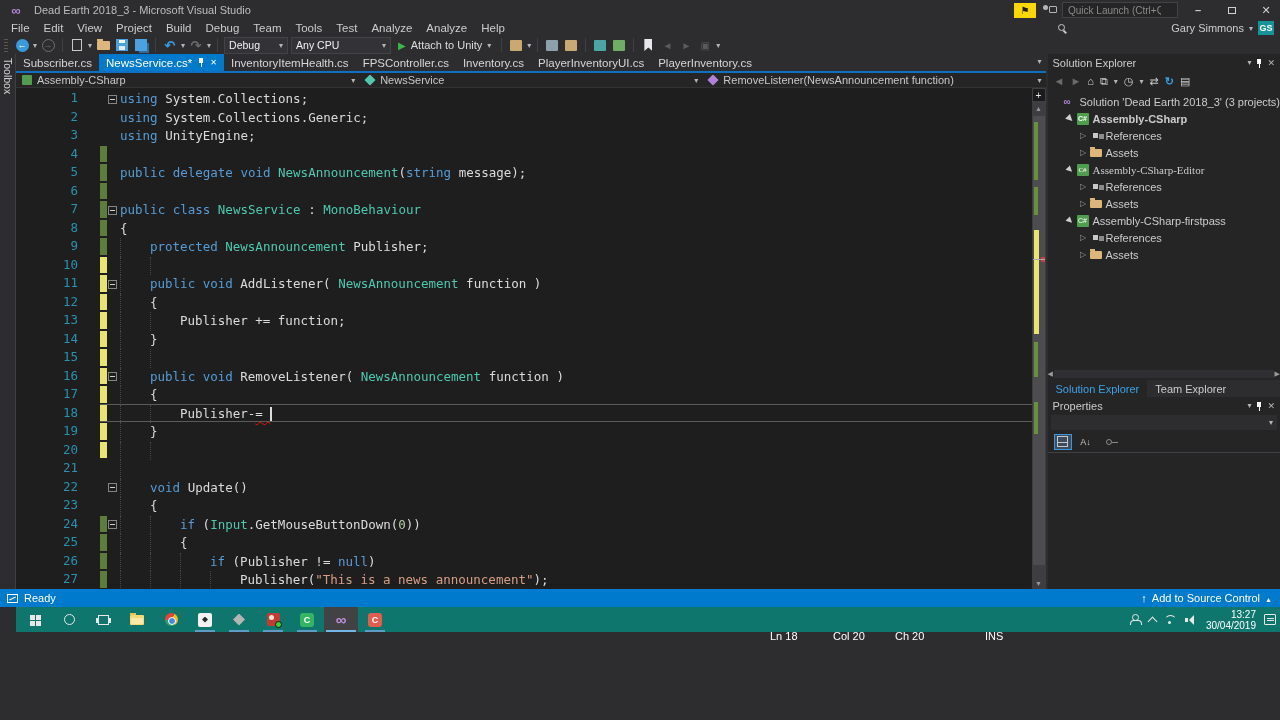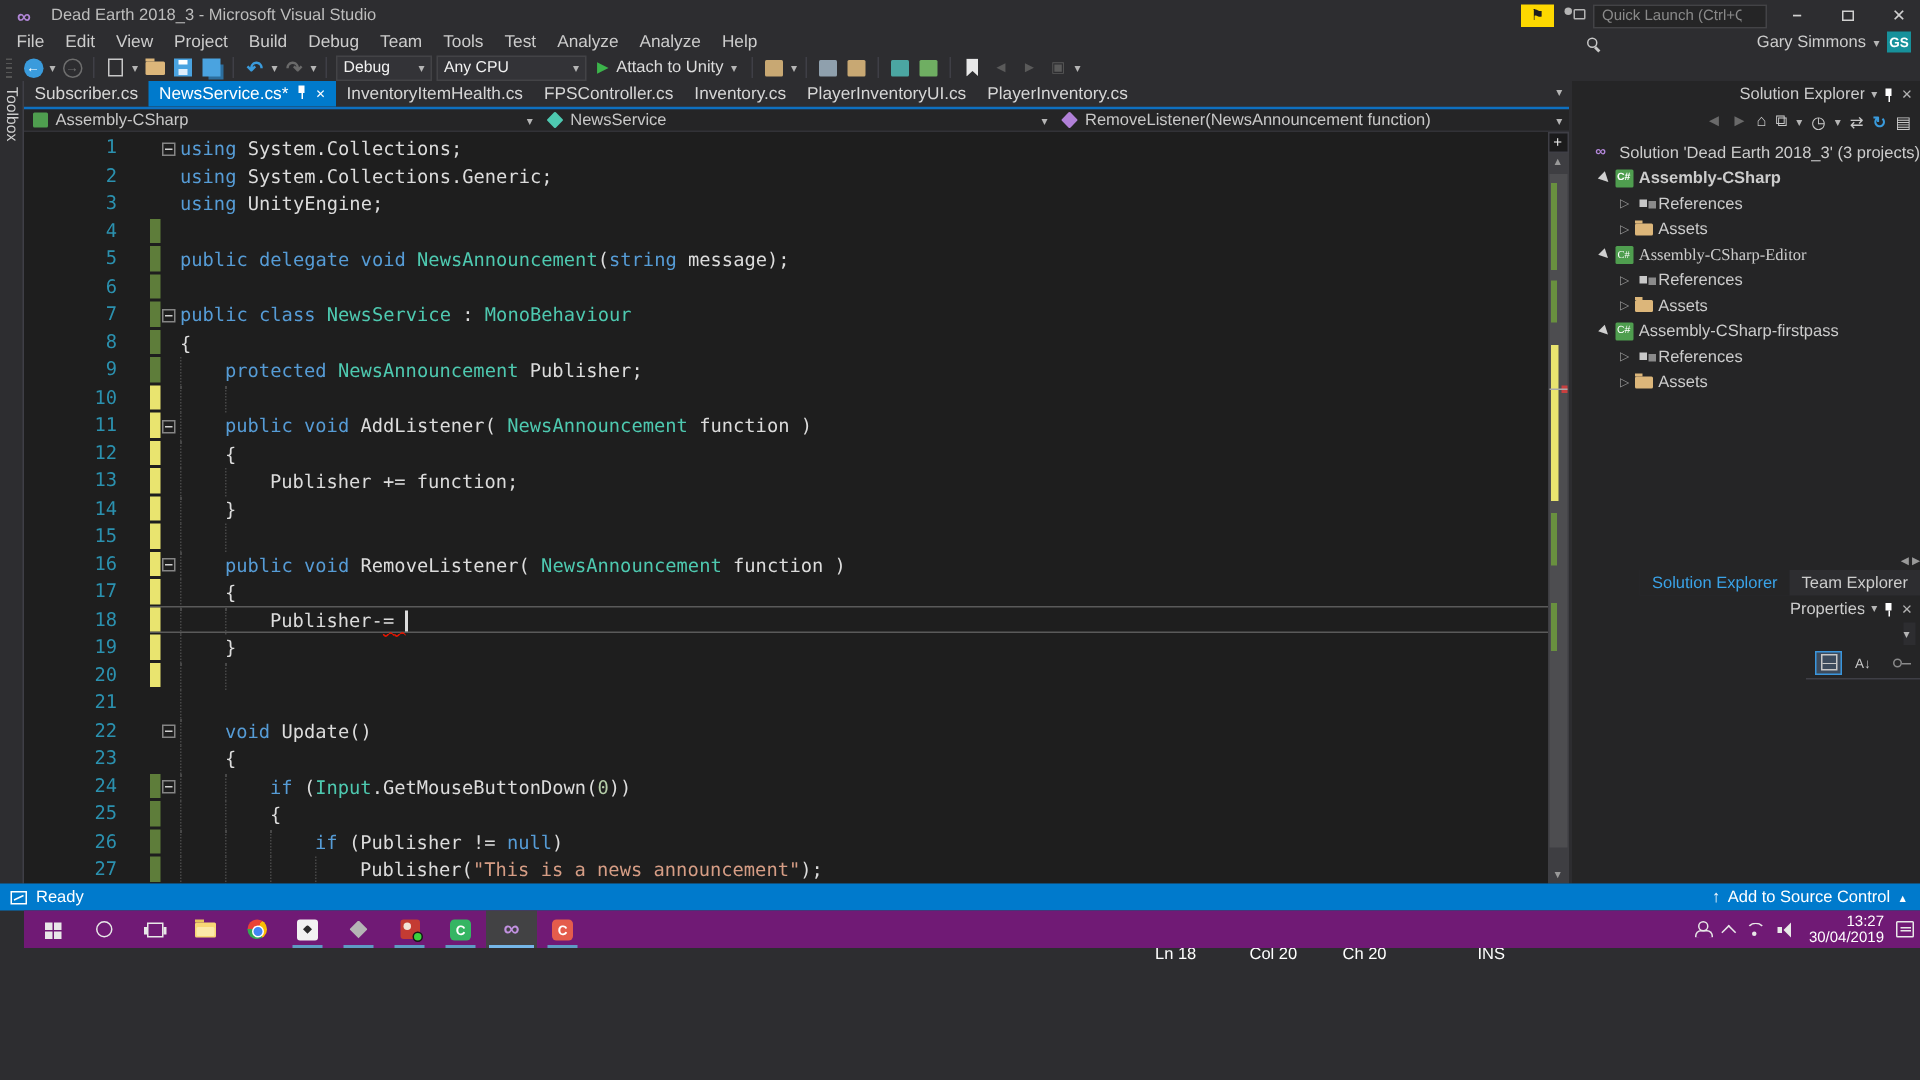--- a/index.html
+++ b/index.html
@@ -126,21 +126,21 @@
   .mark { position:absolute; }
 
   
   .hscroll-row { height:18px; background:#2d2d30; display:flex; align-items:center; flex:0 0 18px; border-top:1px solid #3f3f46; }
   .zoombox { width:54px; display:flex; align-items:center; justify-content:space-between; padding:0 5px; font-size:10.5px; color:#c8c8c8; }
   .htrack { flex:1; height:14px; background:#3e3e42; position:relative; margin:0 1px; }
   .hthumb { position:absolute; top:1px; bottom:1px; left:1%; width:90%; background:#4d4d50; }
   .hcorner { width:14px; height:100%; background:#2d2d30; }
 
   
-  .right-panel { flex:0 0 160px; background:#252526; border-left:2px solid #2d2d30; display:flex; flex-direction:column;align-items:flex-end; }
+  .right-panel { flex:0 0 160px; background:#252526; border-left:2px solid #2d2d30; display:flex; flex-direction:column; }
   .se-header, .prop-header { height:17px; display:flex; align-items:center; padding:0 5px; font-size:11px; color:#cccccc; gap:4px; }
   .ph-title { flex:1; white-space:nowrap; overflow:hidden; }
   .ph-ic { color:#b5b5b5; font-size:9px; display:inline-flex; }
   .se-toolbar { height:20px; display:flex; align-items:center; gap:6px; padding:0 6px; }
   .sei { color:#c8c8c8; font-size:11px; display:inline-flex; align-items:center; }
   .sei.dim { color:#6a6a6a; }
   .sei.blue { color:#3a9bdc; font-weight:bold; }
   .g-home::before{content:"⌂";} .g-refresh::before{content:"↻";} .g-sync::before{content:"⇄";} .g-clock::before{content:"◷";} .g-page::before{content:"▤";} .g-files::before{content:"⧉";}
   .se-search { height:20px; padding:1px 3px; }
   .se-search-box { position:relative; height:17px; background:#2d2d30; border:1px solid #3f3f46; display:flex; align-items:center; }
@@ -179,21 +179,21 @@
   .statusbar { height:18px; background:#007acc; color:#ffffff; display:flex; align-items:center; position:relative; font-size:11px; flex:0 0 18px; }
   .sb-left { display:flex; align-items:center; gap:6px; padding-left:7px; }
   .sb-ic { width:11px; height:9px; border:1px solid #fff; position:relative; }
   .sb-ic::after { content:""; position:absolute; left:1px; top:3px; width:7px; height:1px; background:#fff; transform:rotate(-25deg); }
   .sb-pos { position:absolute; top:0; height:100%; display:flex; align-items:center;margin-top:38px; }
   .sb-right { position:absolute; right:8px; top:0; height:100%; display:flex; align-items:center; gap:5px; }
   .g-uparrow::before { content:"↑"; }
   .g-tri-up::before { content:"▲"; font-size:7px; }
 
   
-  .taskbar { height:25px; background:#701a75; display:flex; align-items:stretch; padding-left:2px; position:relative; flex:0 0 25px;margin-left:16px; }
+  .taskbar { height:25px; background:#0f766e; display:flex; align-items:stretch; padding-left:2px; position:relative; flex:0 0 25px;margin-left:16px; }
   .tk-btn { width:34px; display:flex; align-items:center; justify-content:center; position:relative; }
   .tk-btn.active { background:#424244; }
   .tk-run { position:absolute; bottom:0; left:7px; right:7px; height:2px; background:#5f9bc4; }
   .tk-btn.active .tk-run { background:#75b6e8; left:2px; right:2px; }
   .ic-start { width:5px; height:5px; background:#e8e8e8; box-shadow:6px 0 #e8e8e8, 0 6px #e8e8e8, 6px 6px #e8e8e8; margin:-5px 5px 0 0; }
   .ic-cortana { width:11px; height:11px; border:1.5px solid #e8e8e8; border-radius:50%; }
   .ic-task-view { width:11px; height:10px; border:1px solid #e8e8e8; position:relative; }
   .ic-task-view::before { content:""; position:absolute; left:-3px; top:2px; width:2px; height:5px; background:#e8e8e8; }
   .ic-task-view::after { content:""; position:absolute; right:-3px; top:2px; width:2px; height:5px; background:#e8e8e8; }
   .ic-file-explorer { width:14px; height:10px; background:#f8d775; border-radius:1px; position:relative; }

